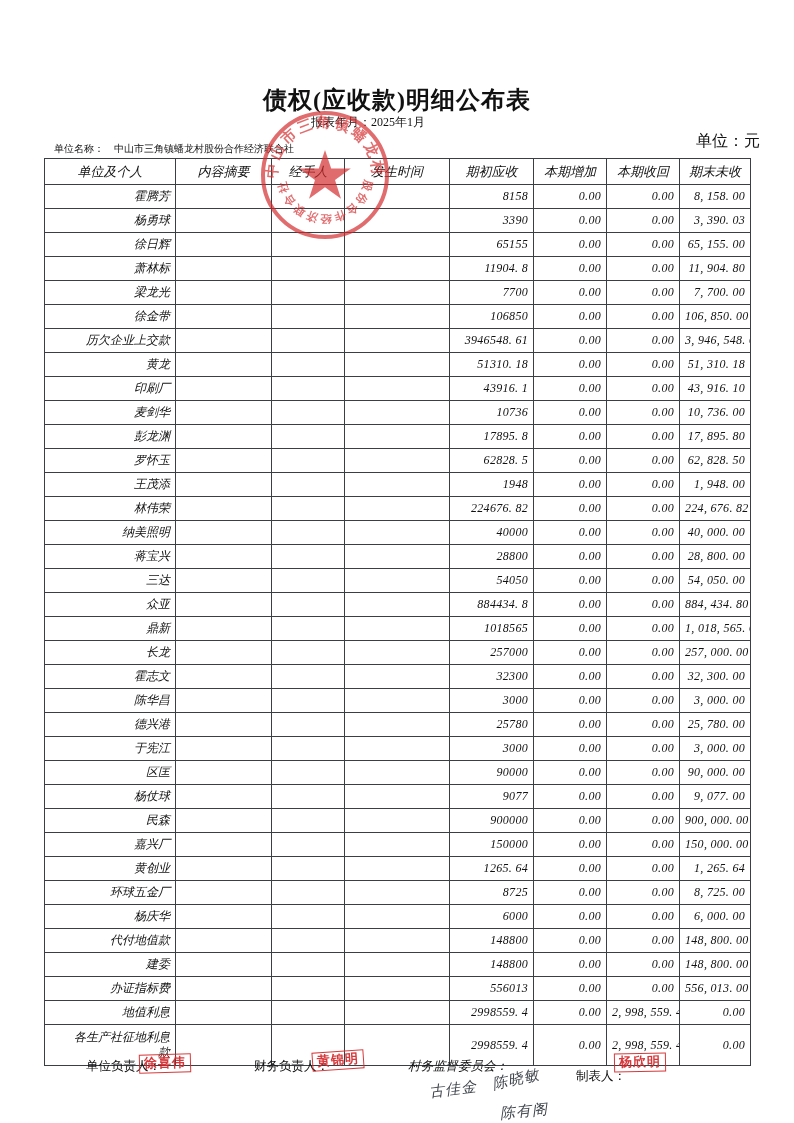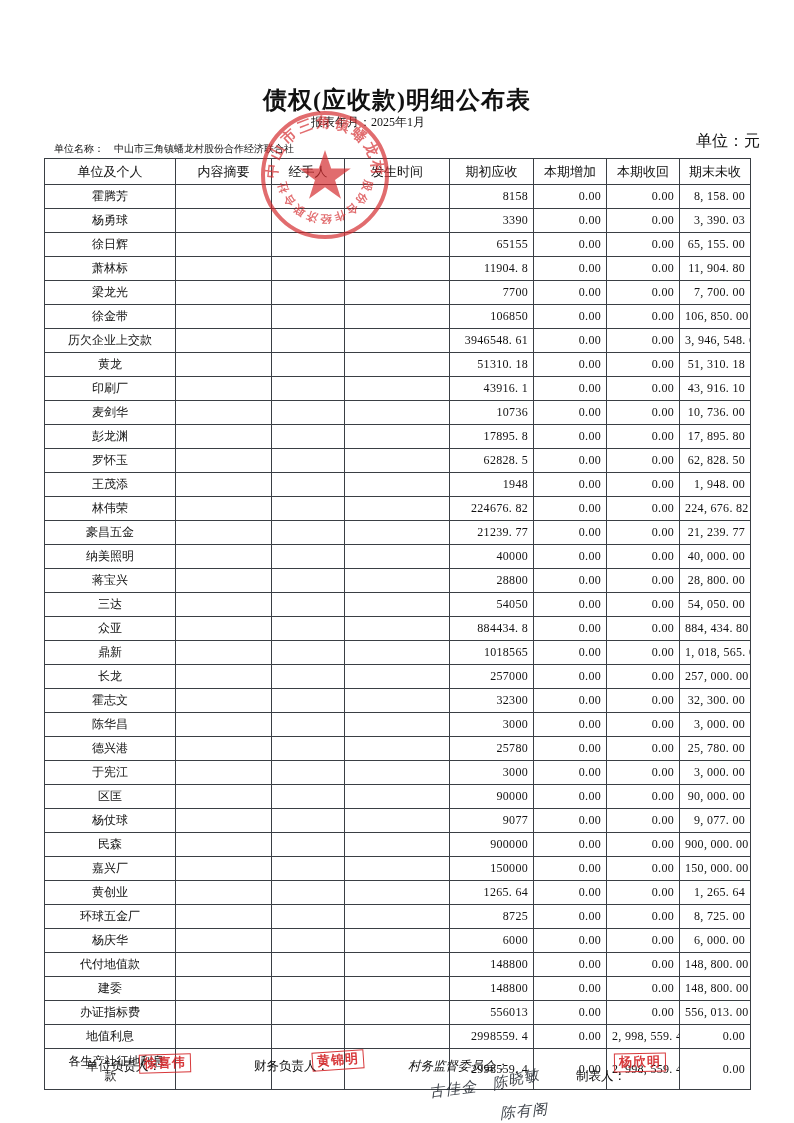--- a/index.html
+++ b/index.html
@@ -61,38 +61,39 @@
   .table-wrap {
     position: absolute;
     left: 44px;
     top: 158px;
     width: 706px;
   }
   table.main {
     border-collapse: collapse;
     width: 706px;
     table-layout: fixed;
+    font-style: italic;
   }
   table.main th, table.main td {
     border: 1px solid #3a3f44;
     height: 23px;
     padding: 0 5px;
     font-size: 12px;
     font-family: "Liberation Serif", serif;
     vertical-align: middle;
     background: transparent;
   }
   table.main th {
     text-align: center;
     font-weight: normal;
     height: 25px;
     font-size: 13px;
   }
   td.c-name {
-    text-align: center;
+    text-align: right;
     padding-left: 18px;
     white-space: nowrap;
     overflow: hidden;
   }
   td.c-name.wrap {
     white-space: normal;
     line-height: 1.25;
     text-indent: 12px;
     padding-left: 6px;
   }
@@ -373,30 +374,20 @@
             <td class="c-name">林伟荣</td>
             <td class="blank"></td>
             <td class="blank"></td>
             <td class="blank"></td>
             <td class="num">224676. 82</td>
             <td class="num">0.00</td>
             <td class="num">0.00</td>
             <td class="num">224, 676. 82</td>
           </tr>
           <tr>
-            <td class="c-name">豪昌五金</td>
-            <td class="blank"></td>
-            <td class="blank"></td>
-            <td class="blank"></td>
-            <td class="num">21239. 77</td>
-            <td class="num">0.00</td>
-            <td class="num">0.00</td>
-            <td class="num">21, 239. 77</td>
-          </tr>
-          <tr>
             <td class="c-name">纳美照明</td>
             <td class="blank"></td>
             <td class="blank"></td>
             <td class="blank"></td>
             <td class="num">40000</td>
             <td class="num">0.00</td>
             <td class="num">0.00</td>
             <td class="num">40, 000. 00</td>
           </tr>
           <tr>

